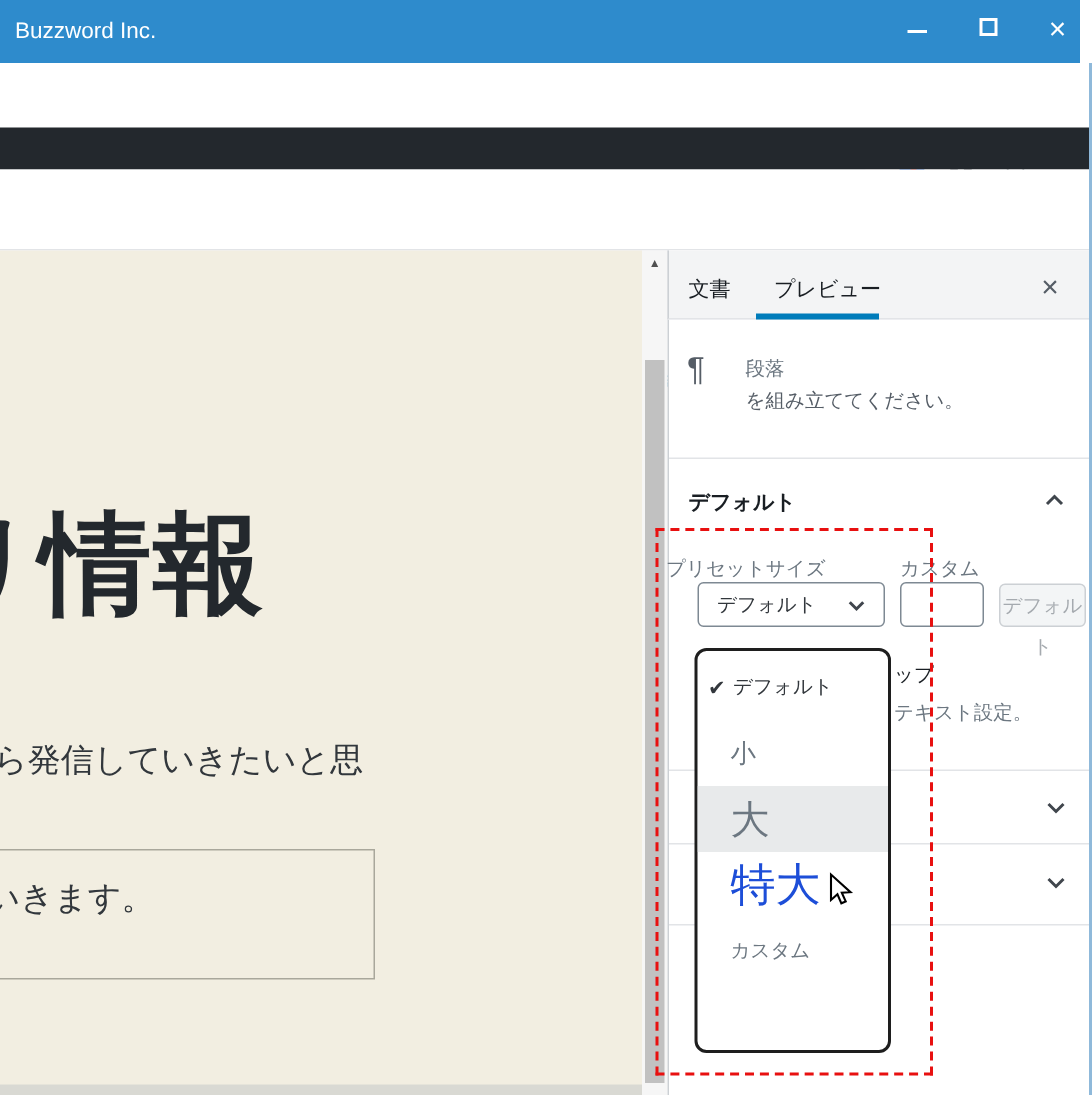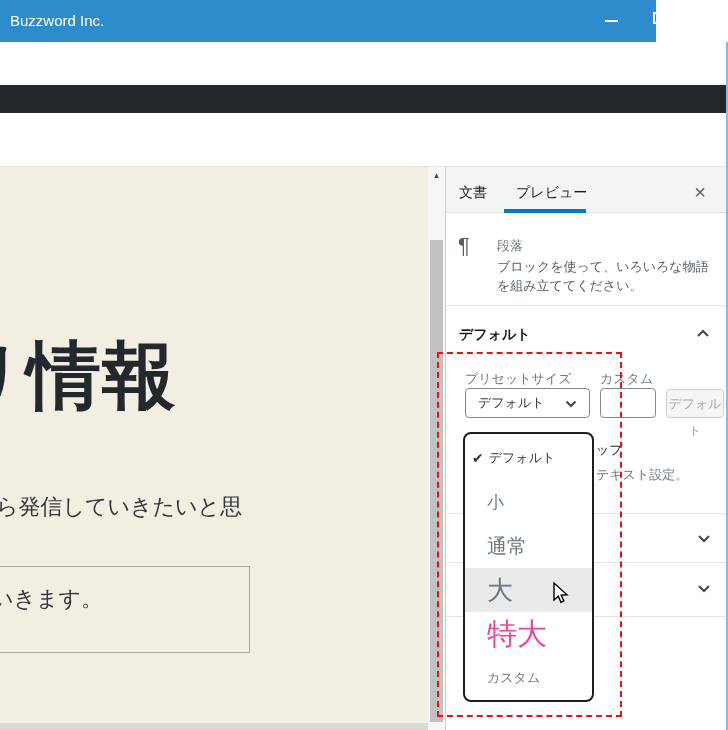--- a/index.html
+++ b/index.html
@@ -2,21 +2,21 @@
 <html><head>
 <meta charset="utf-8">
 <style>
   * { margin:0; padding:0; box-sizing:border-box; }
   html,body { width:728px; height:730px; }
   body { font-family:"Liberation Sans","DejaVu Sans",sans-serif; }
   .app { position:relative; width:728px; height:730px; overflow:hidden; background:#fff; }
   .abs { position:absolute; }
 
   
-  .titlebar { left:0; top:0; width:656px; height:42px; background:#2e8bcc; }
+  .titlebar { left:0; top:0; width:720px; height:42px; background:#2e8bcc; }
   .win-title { left:10px; top:12px; color:#fff; font-size:15px; }
   .min-bar { left:605px; top:20px; width:13px; height:2px; background:#fff; }
   .max-box { left:653px; top:12px; width:12px; height:12px; border:2px solid #fff; }
   .close-x { left:696px; top:8px; font-size:20px; color:#fff; line-height:24px; width:18px; text-align:center; }
 
   
   .toolbar { left:0; top:42px; width:728px; height:43px; background:#fff; }
   .addr-pill { left:-20px; top:49px; width:600px; height:27px; border-radius:14px; background:#f0f2f4; }
   .star { left:558px; top:53px; font-size:19px; color:#5f6368; }
   .tb-icon { top:55px; width:20px; height:20px; }
@@ -77,21 +77,21 @@
   .dropcap-frag2 { left:596px; top:466px; font-size:13px; color:#6c7781; }
 
   
   .dropdown { left:463px; top:432px; width:131px; height:270px; background:#fff; border:2px solid #1e1e1e; border-radius:8px; padding-top:2px; overflow:hidden; z-index:5; }
   .dd-item { height:44px; display:flex; align-items:center; padding-left:22px; color:#6c7781; cursor:pointer; }
   .dd-0 { font-size:13px; color:#32373c; padding-left:7px; }
   .dd-0 .chk { font-size:14px; color:#32373c; margin-right:5px; }
   .dd-1 { font-size:17px; }
   .dd-2 { font-size:20px; }
   .dd-3 { font-size:26px; background:#e8eaeb; }
-  .dd-4 { font-size:30px; color:#ec4899; }
+  .dd-4 { font-size:30px; color:#1d4ed8; }
   .dd-5 { font-size:13px; }
 
   .cursor { left:550px; top:581px; z-index:7; }
 
   
   .red-rect { left:437px; top:352px; width:185px; height:365px; border:2px dashed #e81010; z-index:6; }
 
   .win-right-edge { left:726px; top:42px; width:2px; height:688px; background:#8fb9da; z-index:8; }
 </style>
 </head>
@@ -167,31 +167,30 @@
   <div class="abs sidebar"></div>
   <div class="abs tabs-strip"></div>
   <span class="abs tab tab-doc">文書</span>
   <span class="abs tab tab-block">プレビュー</span>
   <div class="abs tab-underline"></div>
   <span class="abs sb-close">×</span>
 
   <span class="abs para-mark">¶</span>
   <span class="abs block-name">段落</span>
   <div class="abs block-desc">
-    <div>ブロックを使って、いろいろな物語</div>
     <div>を組み立ててください。</div>
   </div>
   <div class="abs divider" style="left:446px; top:305px; width:282px;"></div>
 
   <span class="abs panel-title">デフォルト</span>
   <svg class="abs" style="left:696px; top:328px;" width="14" height="10" viewBox="0 0 14 10">
     <polyline class="chev" points="2,8 7,3 12,8"></polyline>
   </svg>
 
-  <span class="abs field-label" style="left:465px;">プリセットサイズ</span>
+  <span class="abs field-label" style="left:444px;">プリセットサイズ</span>
   <span class="abs field-label" style="left:600px;">カスタム</span>
 
   <div class="abs preset-select">
     <span>デフォルト</span>
     <svg class="abs" style="left:99px; top:11px;" width="12" height="8" viewBox="0 0 12 8">
       <polyline class="chev" points="1.5,1.5 6,6 10.5,1.5"></polyline>
     </svg>
   </div>
   <input class="abs custom-input" value="" style="">
   <div class="abs btn-reset">デフォルト</div>
@@ -210,23 +209,20 @@
   </svg>
 
   <div class="abs dropdown">
     <div class="dd-item dd-0">
       <span class="chk">✔</span>
       <span>デフォルト</span>
     </div>
     <div class="dd-item dd-1">
       <span>小</span>
     </div>
-    <div class="dd-item dd-2">
-      <span>通常</span>
-    </div>
     <div class="dd-item dd-3">
       <span>大</span>
     </div>
     <div class="dd-item dd-4">
       <span>特大</span>
     </div>
     <div class="dd-item dd-5">
       <span>カスタム</span>
     </div>
   </div>

